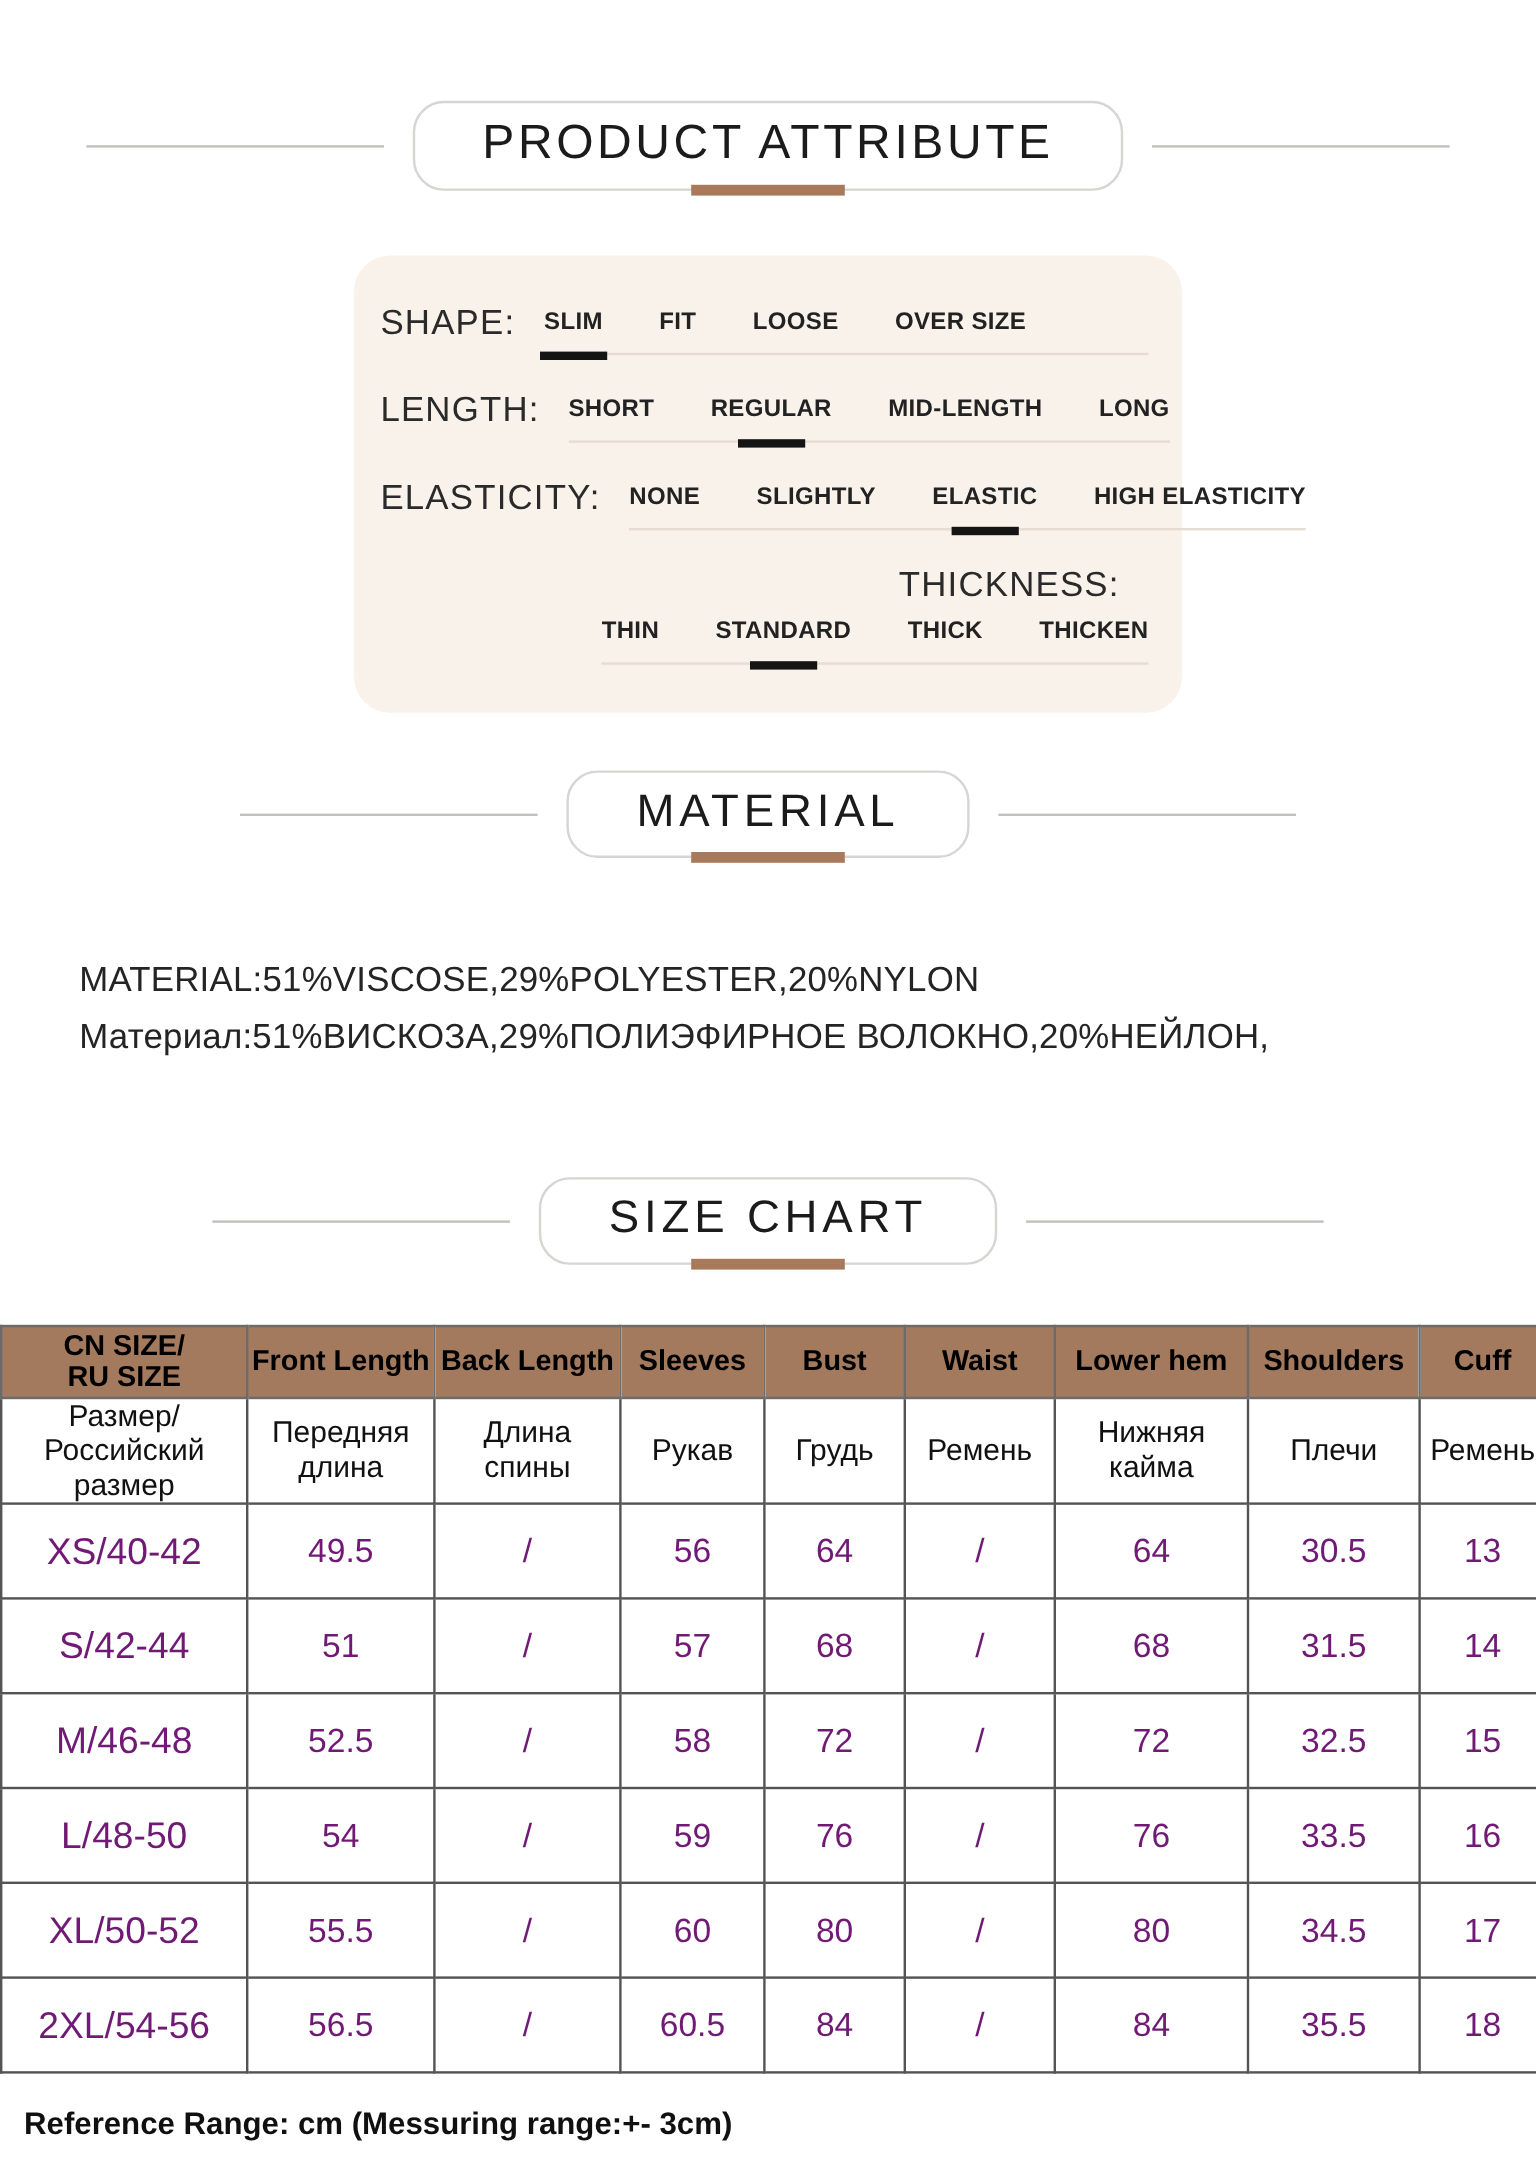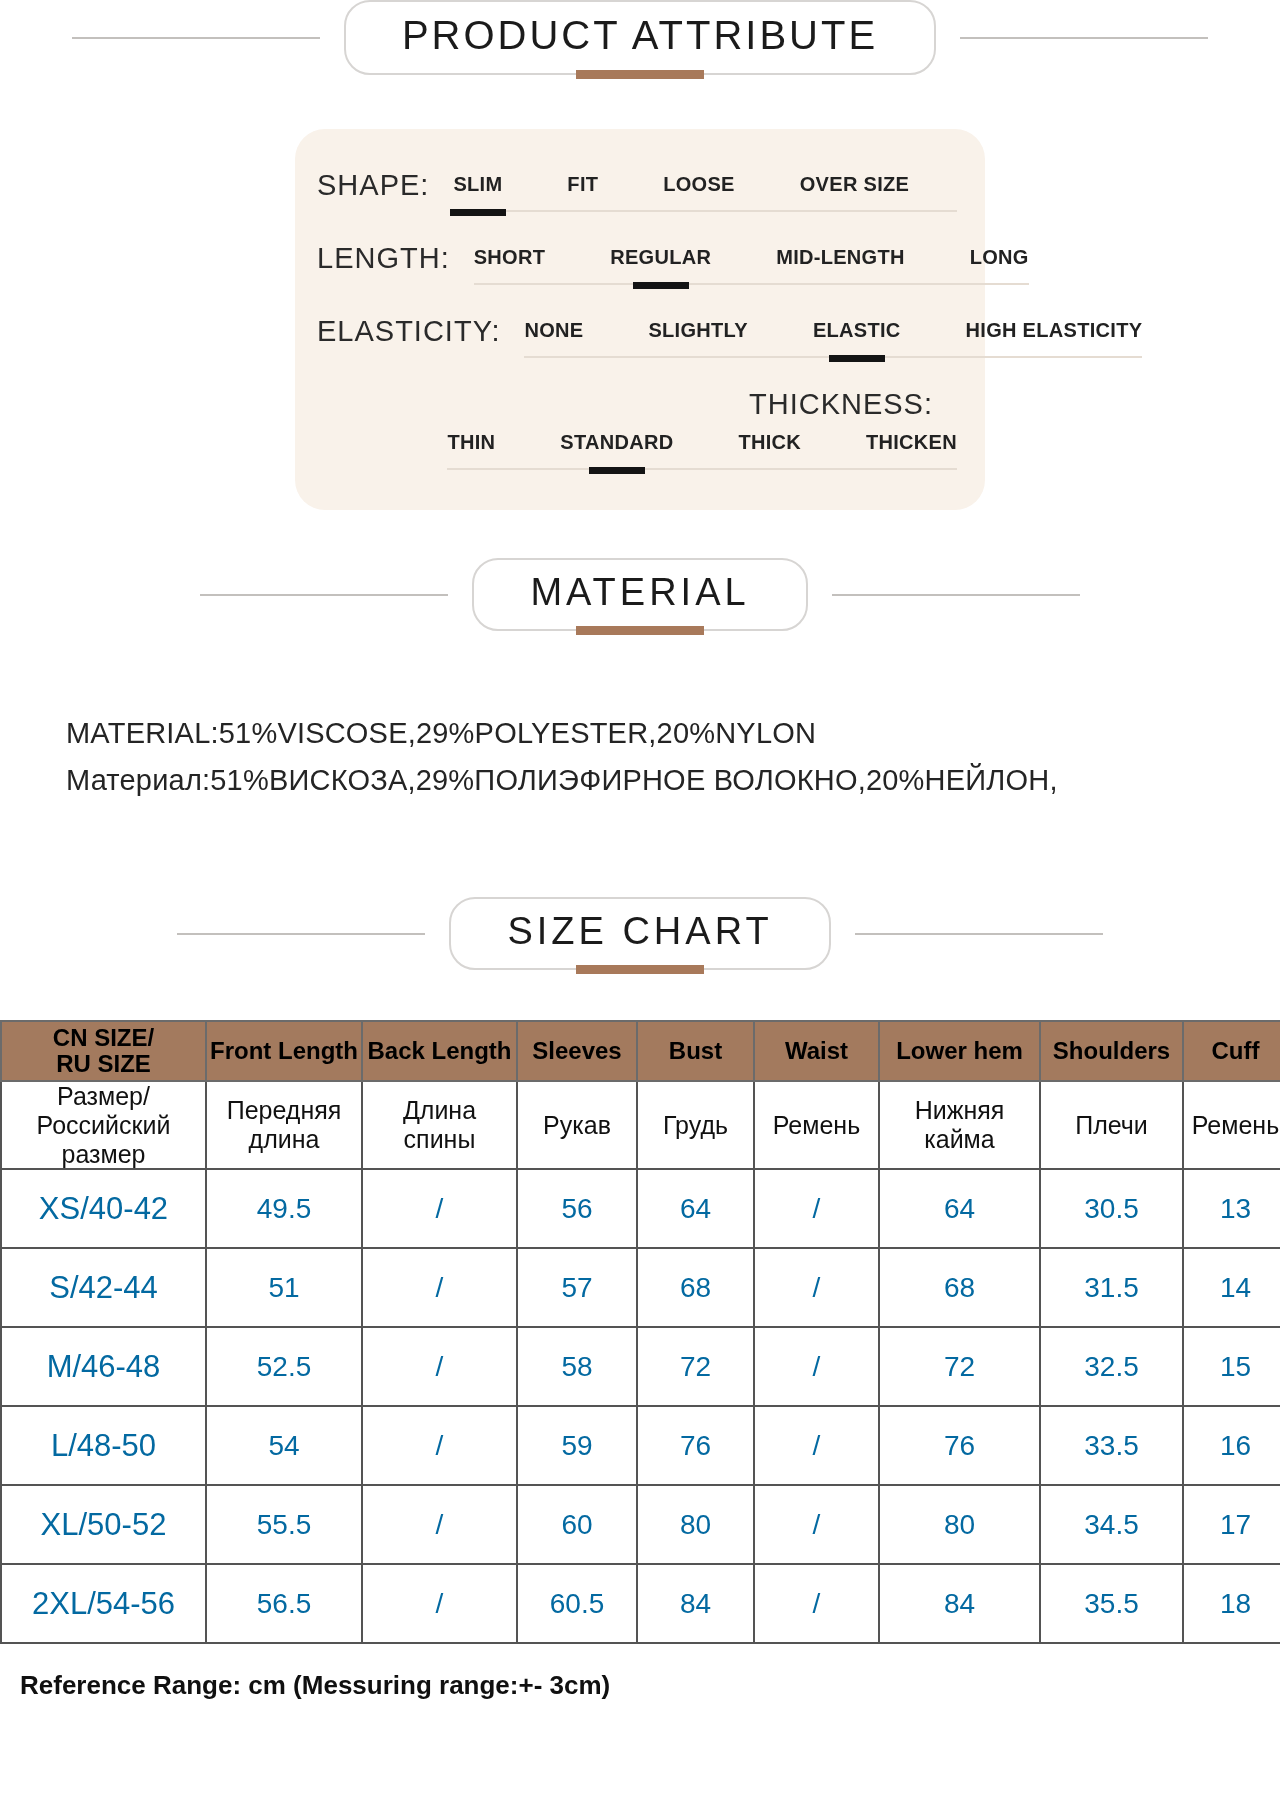--- a/index.html
+++ b/index.html
@@ -13,38 +13,38 @@
   .h-line{width:248px;height:2px;background:var(--line-gray,#c3c0bd);}
   .pill{
     position:relative;border:2px solid #d7d5d3;border-radius:26px;
     padding:11px 56px 15px;font-size:40px;letter-spacing:3px;color:#1b1b1b;
     background:#fff;white-space:nowrap;
   }
   .pill .bar{
     position:absolute;left:50%;transform:translateX(-50%);bottom:-6px;
     width:128px;height:9px;background:var(--accent-brown,#a8795a);
   }
-  .heading-1{justify-content:center;}
+  .heading-1{margin-top:84px;justify-content:center;}
   .heading-2{margin-top:48px;}
   .heading-3{margin-top:100px;}
   .heading-2 .pill,.heading-3 .pill{font-size:38px;letter-spacing:4px;}
   
   .attr-panel{
     width:690px;margin:54px auto 0;box-sizing:border-box;
     background:var(--panel-bg,#f9f2ea);border-radius:30px;
     padding:40px 28px 34px 22px;
   }
   .attr-row{display:flex;align-items:flex-end;margin-bottom:30px;}
   .attr-row:last-child{margin-bottom:6px;flex-direction:column;}
   .attr-label{
     font-size:29px;color:#2a2a2a;white-space:nowrap;
     padding:0 24px 10px 0;letter-spacing:1px;
   }
   .attr-options{
-    flex:1;display:flex;gap:65px;align-items:center;
+    flex:1;display:flex;gap:47px;align-items:center;
     border-bottom:2px solid #e5dcd2;padding-bottom:14px;
   }
   .attr-option{
     position:relative;font-size:20px;font-weight:700;color:#222;
     letter-spacing:0.3px;white-space:nowrap;
   }
   .attr-option.selected::after{
     content:"";position:absolute;left:50%;transform:translateX(-50%);
     bottom:-20px;width:56px;height:7px;background:var(--selected-underline,#141414);
   }
@@ -60,21 +60,21 @@
     padding:0;font-weight:normal;overflow:hidden;
   }
   .size-table tr.hdr-en th{
     background:var(--table-header-bg,#a37a5e);color:#000000;height:58px;
     font-size:24px;font-weight:700;white-space:pre-line;line-height:1.1;
     border-color:#6b6b6b;
   }
   .size-table tr.hdr-ru td{
     height:80px;font-size:25px;color:#111;white-space:pre-line;line-height:1.15;
   }
-  .size-table tbody td{height:77px;font-size:28px;color:#0369a1;}
+  .size-table tbody td{height:77px;font-size:28px;color:#701a75;}
   .size-table tbody td.row-label{font-size:31px;}
   
   .footnotes{margin:26px 0 0 20px;}
   .footnote{margin:0 16px 20px 0;font-size:26px;font-weight:700;color:#101010;}
 </style>
 </head>
 <body>
 
 <div class="page" style="--accent-brown: #a8795a; --table-header-bg: #a37a5e; --panel-bg: #f9f2ea; --line-gray: #c3c0bd; --selected-underline: #141414;">
 

